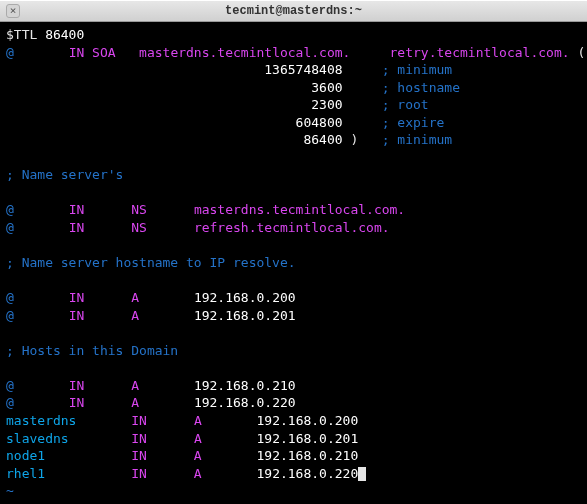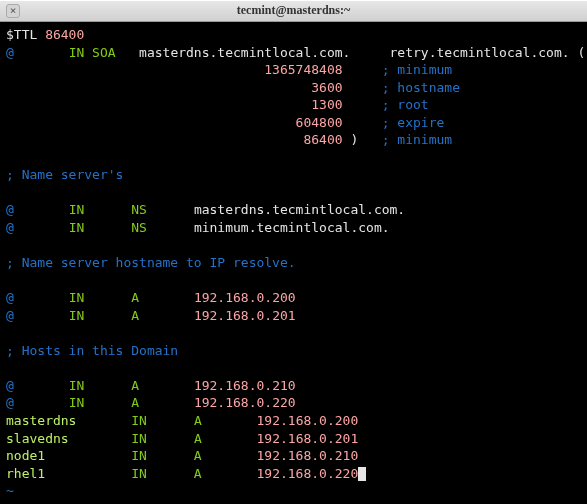--- a/index.html
+++ b/index.html
@@ -35,35 +35,35 @@
       background: #d4d4d4;
       border: 1px solid #aaa;
       display: flex;
       align-items: center;
       justify-content: center;
       font-size: 11px;
       line-height: 1;
       color: #555;
     }
     .title {
-      font-family: Liberation Serif, serif;
+      font-family: Liberation Mono, monospace;
       font-size: 12px;
       font-weight: bold;
       color: #333;
     }
     .terminal {
       padding: 4px 6px;
       line-height: 1.35;
       white-space: pre;
     }
-    .red { color: #fca5a5; }
-    .green { color: #84cc16; }
+    .red { color: #ffffff; }
+    .green { color: #d946ef; }
     .blue { color: #2472c8; }
-    .yellow { color: #bef264; margin-top: 19px; }
-    .cyan { color: #e5e5e5; margin-top: 40px; }
+    .yellow { color: #0ea5e9; margin-top: 19px; }
+    .cyan { color: #d946ef; margin-top: 40px; }
     .white { color: #e5e5e5; text-align: right; }
     .cursor {
       background: #e5e5e5;
       color: #000;
       display: inline-block;
       width: 8px;
       height: 14px;
       vertical-align: text-bottom;
     }
   </style>
@@ -72,28 +72,28 @@
 
 <div class="titlebar">
   <div class="close-btn">×</div>
   <div class="title">tecmint@masterdns:~</div>
 </div>
 
 <div class="terminal"><span class="white">$TTL</span> <span class="red">86400</span>
 <span class="blue">@</span>       <span class="green">IN</span> <span class="green">SOA</span>   <span class="cyan">masterdns.tecmintlocal.com.</span>     <span class="cyan">retry.tecmintlocal.com.</span> <span class="white">(</span>
                                  <span class="red">1365748408</span>     <span class="blue">; minimum</span>
                                        <span class="red">3600</span>     <span class="blue">; hostname</span>
-                                       <span class="red">1300</span>     <span class="blue">; root</span>
+                                       <span class="red">2300</span>     <span class="blue">; root</span>
                                      <span class="red">604800</span>     <span class="blue">; expire</span>
                                       <span class="red">86400</span> <span class="white">)</span>   <span class="blue">; minimum</span>
 
 <span class="blue">; Name server's</span>
 
 <span class="blue">@</span>       <span class="green">IN</span>      <span class="green">NS</span>      <span class="cyan">masterdns.tecmintlocal.com.</span>
-<span class="blue">@</span>       <span class="green">IN</span>      <span class="green">NS</span>      <span class="cyan">minimum.tecmintlocal.com.</span>
+<span class="blue">@</span>       <span class="green">IN</span>      <span class="green">NS</span>      <span class="cyan">refresh.tecmintlocal.com.</span>
 
 <span class="blue">; Name server hostname to IP resolve.</span>
 
 <span class="blue">@</span>       <span class="green">IN</span>      <span class="green">A</span>       <span class="red">192.168.0.200</span>
 <span class="blue">@</span>       <span class="green">IN</span>      <span class="green">A</span>       <span class="red">192.168.0.201</span>
 
 <span class="blue">; Hosts in this Domain</span>
 
 <span class="blue">@</span>       <span class="green">IN</span>      <span class="green">A</span>       <span class="red">192.168.0.210</span>
 <span class="blue">@</span>       <span class="green">IN</span>      <span class="green">A</span>       <span class="red">192.168.0.220</span>

